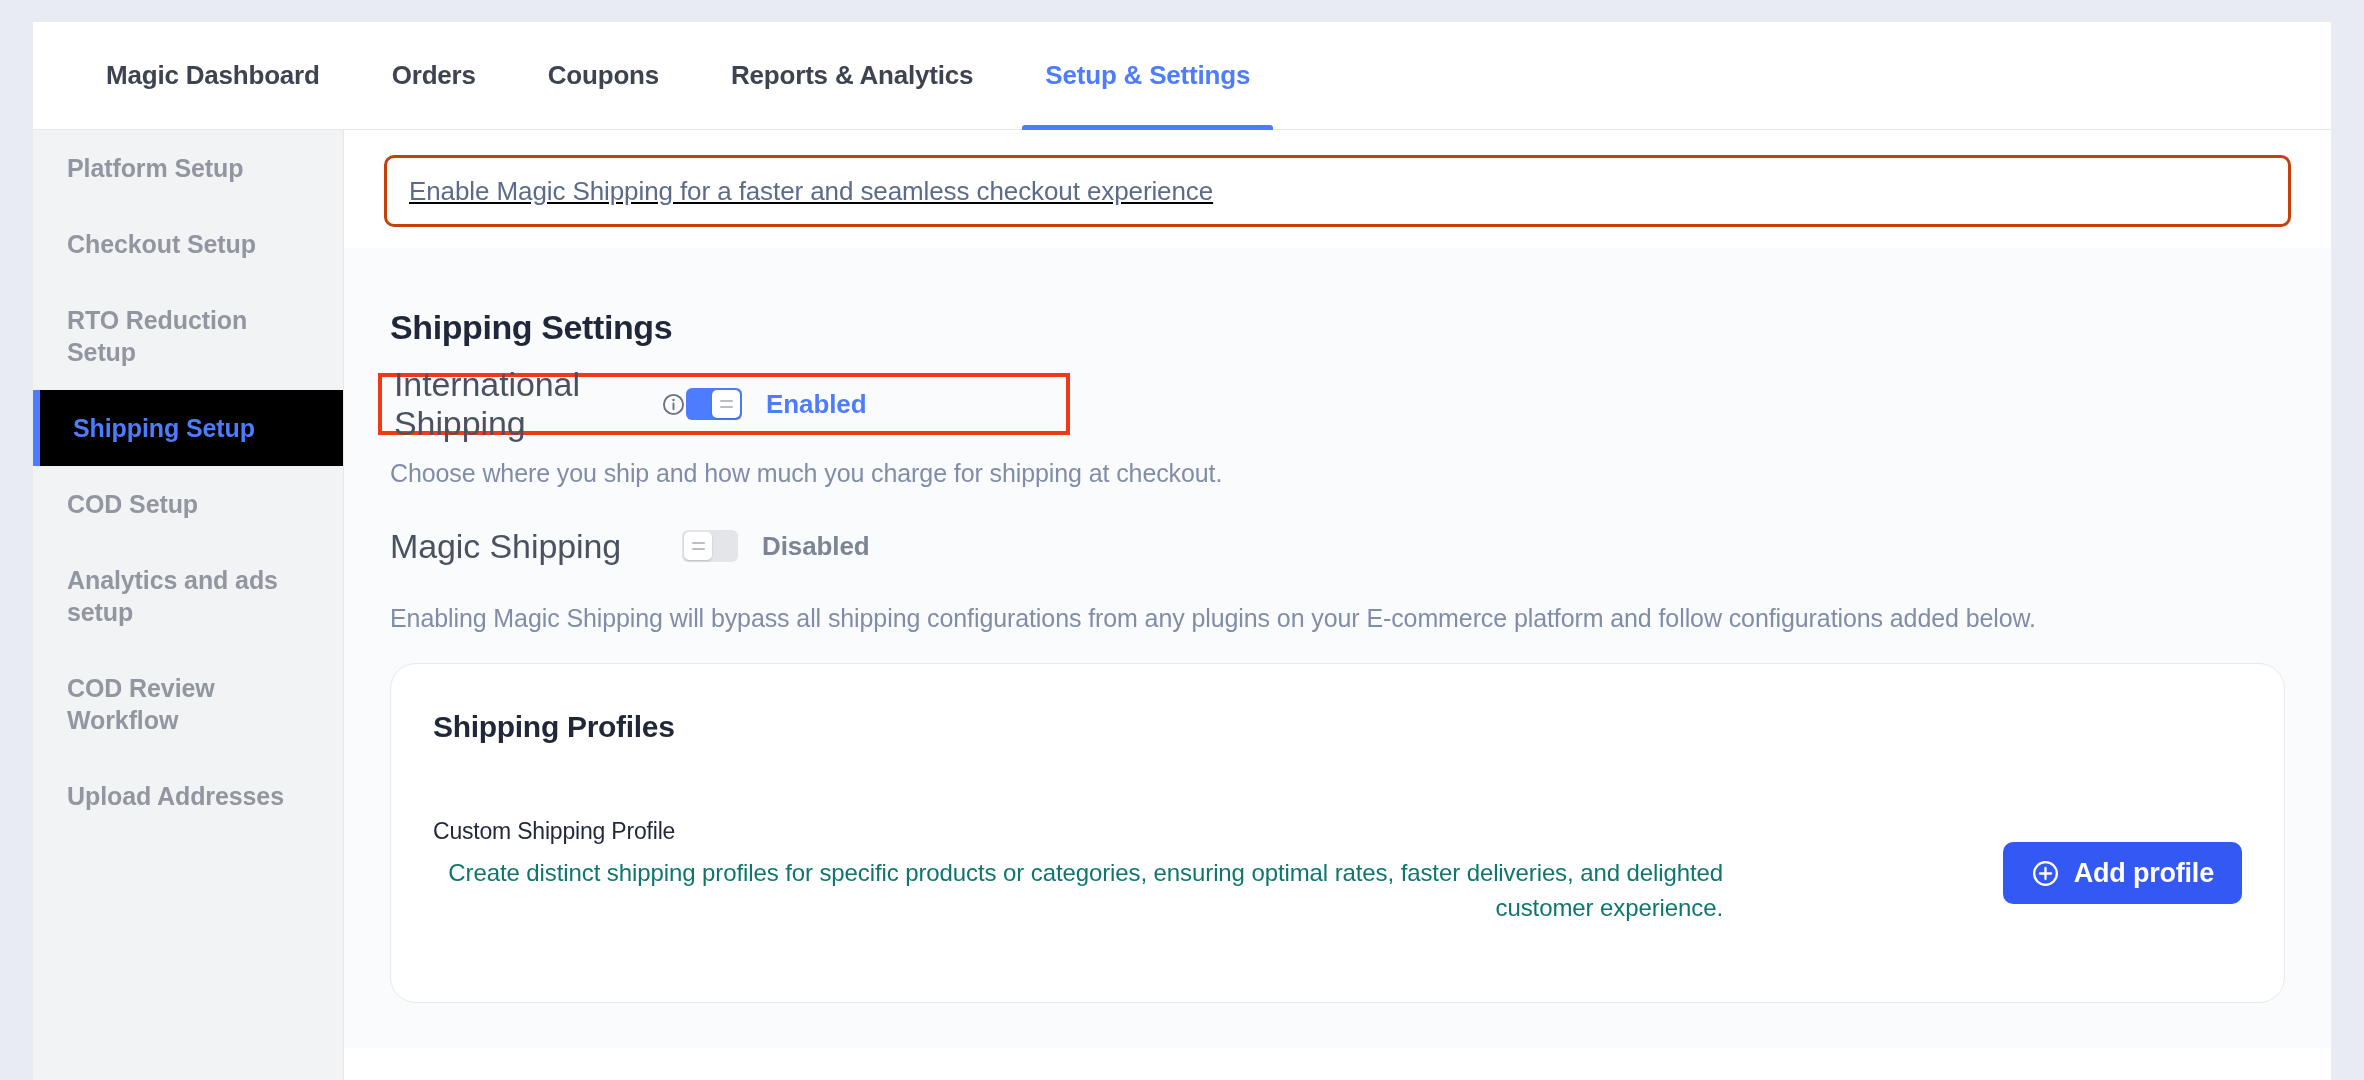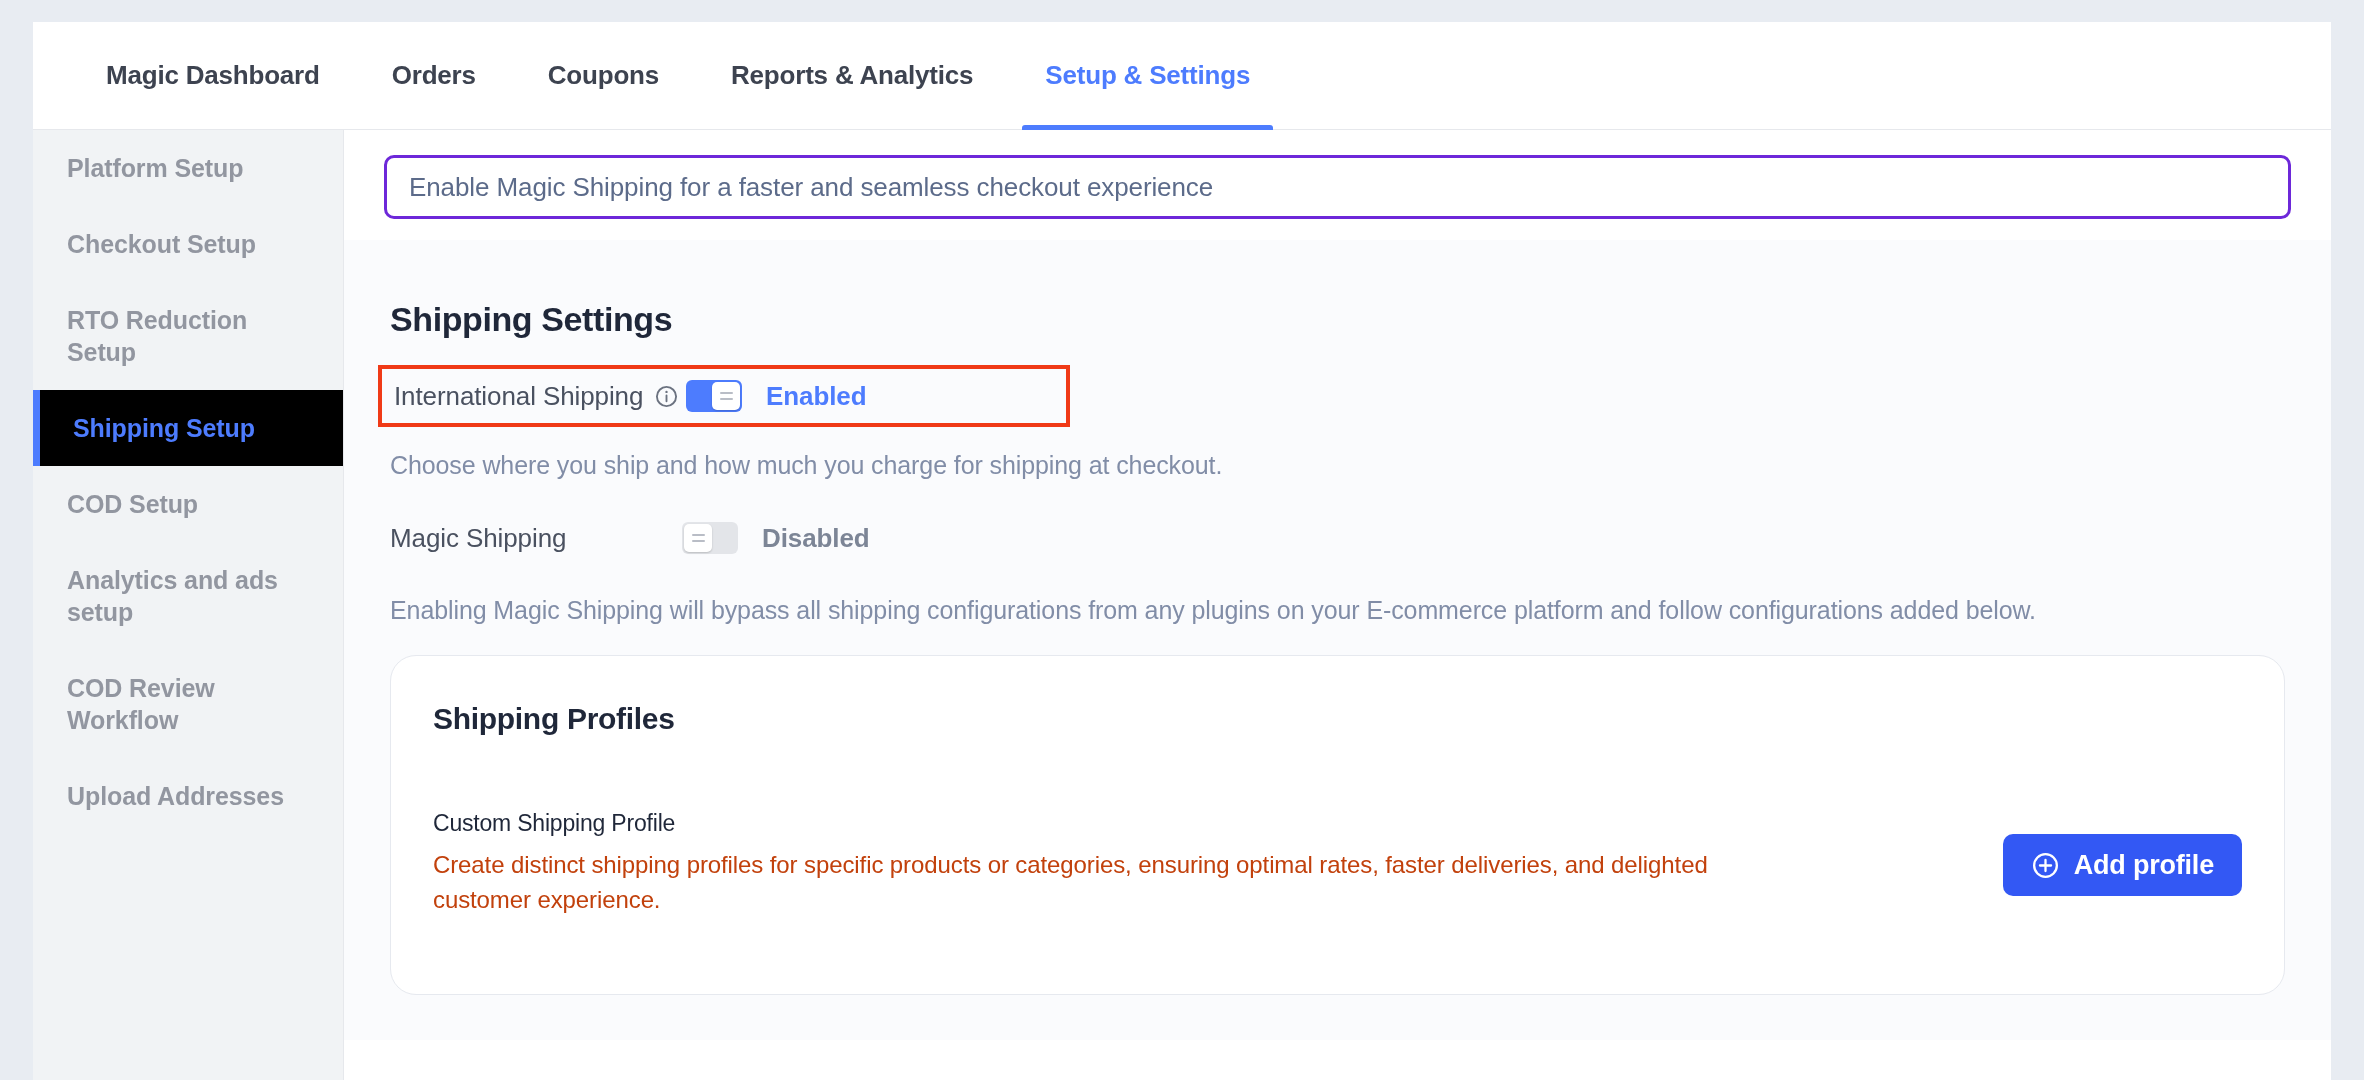--- a/index.html
+++ b/index.html
@@ -112,27 +112,28 @@
     position: relative;
     overflow: hidden;
   }
 
   .banner-wrap {
     padding: 25px 40px 0 40px;
     background: #ffffff;
   }
 
   .banner {
-    height: 64px;
-    border: 3px solid #6d28d9;
+    height: 72px;
+    border: 3px solid #c2410c;
     border-radius: 10px;
     display: flex;
     align-items: center;
     padding: 0 22px;
     background: #ffffff;
+    text-decoration: underline;
   }
 
   .banner-text {
     font-size: 26px;
     color: #5c6b8a;
     letter-spacing: -0.1px;
   }
 
   .content {
     background: #fafbfd;
@@ -161,21 +162,21 @@
   .toggle-row.highlighted {
     border: 4px solid #f03a17;
     margin-left: -12px;
     padding-left: 12px;
     width: 692px;
     height: 62px;
     background: #fafbfd;
   }
 
   .toggle-label {
-    font-size: 26px;
+    font-size: 34px;
     color: #4a5160;
     width: 292px;
     display: flex;
     align-items: center;
     gap: 11px;
     letter-spacing: -0.1px;
   }
 
   .toggle-label.plain { width: 292px; }
 
@@ -269,24 +270,25 @@
 
   .profile-name {
     font-size: 23px;
     color: #1f2739;
     letter-spacing: -0.2px;
     margin-bottom: 11px;
   }
 
   .profile-desc {
     font-size: 24px;
-    color: #c2410c;
+    color: #0f766e;
     line-height: 1.45;
     max-width: 1290px;
     letter-spacing: -0.1px;
+    text-align: right;
   }
 
   .add-btn {
     flex: 0 0 auto;
     background: #3358f4;
     color: #ffffff;
     border: none;
     border-radius: 10px;
     height: 62px;
     padding: 0 28px;

